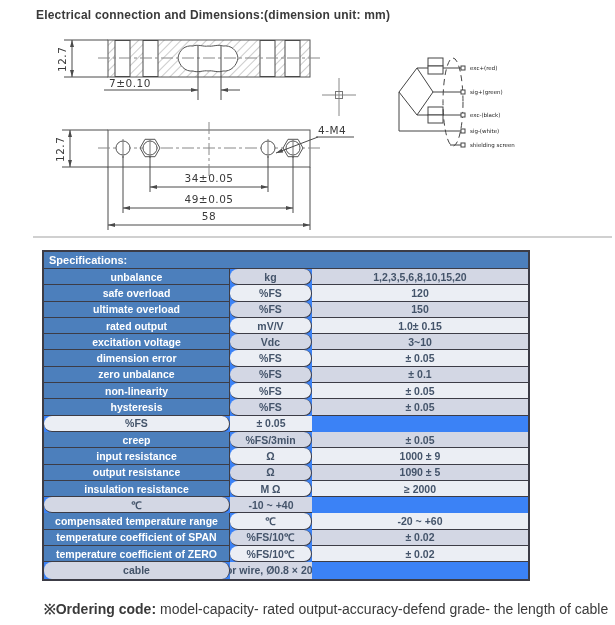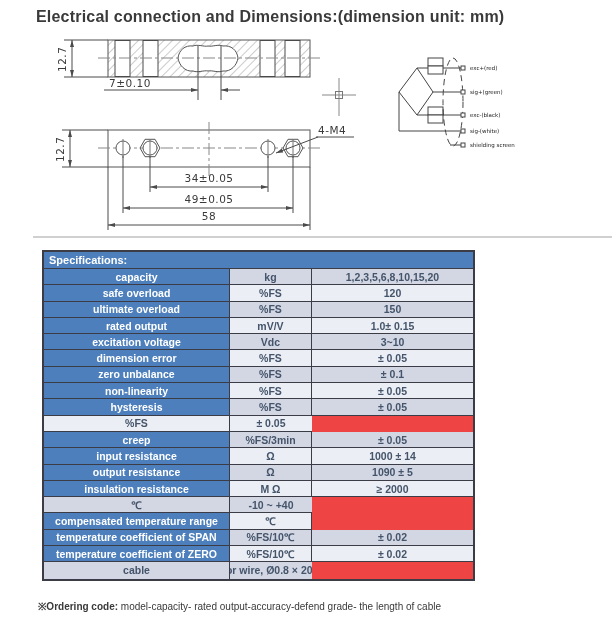--- a/index.html
+++ b/index.html
@@ -1,51 +1,51 @@
 <!DOCTYPE html>
 <html><head>
 <meta charset="utf-8">
 <style>
   * { box-sizing: border-box; margin: 0; padding: 0; }
   html,body { width: 615px; height: 625px; background: #fff; }
   body { position: relative; font-family: "Liberation Sans", sans-serif; overflow: hidden; }
 
   .title {
     position: absolute; left: 36px; top: 8px;
-    font-size: 16px; font-weight: bold; color: #3a3a3a; letter-spacing: .2px;
+    font-size: 12px; font-weight: bold; color: #3a3a3a; letter-spacing: .2px;
   }
 
   svg.drawing { position: absolute; left: 0; top: 0; }
   svg text { font-family: "DejaVu Sans", sans-serif; fill: #3a3a3a; }
   .dimtxt { font-size: 10.5px; letter-spacing: .5px; }
   .wiretxt { font-size: 5.5px; fill: #222; letter-spacing: 0; }
 
   .spec {
-    position: absolute; left: 42px; top: 250px; width: 433px;
-    border: 2px solid #3c3c46; background: #ef4444;
+    position: absolute; left: 42px; top: 250px; width: 488px;
+    border: 2px solid #3c3c46; background: #3b82f6;
   }
   .spec-header {
     background: #4c7fbc; color: #fff; font-weight: bold; font-size: 11px;
     height: 17px; line-height: 16px; padding-left: 5px;
     border-bottom: 1px solid #3c3c46;
   }
   .srow { display: grid; grid-template-columns: 186px 82px 1fr; height: 16.3px; }
   .cell {
     display: flex; align-items: center; justify-content: center;
     font-size: 10.5px; font-weight: bold; border-bottom: 1px solid #3c3c46;
     white-space: nowrap; overflow: hidden;
   }
   .cell.label { background: #4c7fbc; color: #fff; border-right: 1px solid #3c3c46; }
-  .cell.unit  { border-right: 1px solid #3c3c46; color: #44546a; }
+  .cell.unit  { border-right: 1px solid #3c3c46; color: #44546a; border-radius: 8px; }
   .cell.value { color: #44546a; }
   .srow:nth-child(odd)  .unit, .srow:nth-child(odd)  .value { background: #d3d7e4; }
   .srow:nth-child(even) .unit, .srow:nth-child(even) .value { background: #ebeef4; }
   .srow:last-child .cell { border-bottom: none; }
 
-  .footer { position: absolute; left: 38px; top: 599px; font-size: 10px; color: #3a3a3a; }
+  .footer { position: absolute; left: 44px; top: 599px; font-size: 14px; color: #3a3a3a; }
   .footer .b { font-weight: bold; }
 </style>
 </head>
 <body>
 
 <div class="title">Electrical connection and Dimensions:(dimension unit: mm)</div>
 
 <svg class="drawing" width="615" height="245" viewBox="0 0 615 245">
   <defs>
     <pattern id="hatch" width="6" height="6" patternUnits="userSpaceOnUse" patternTransform="rotate(45)">
@@ -166,21 +166,21 @@
     <text class="wiretxt" x="470" y="147">shielding screen</text>
   </g>
 
   <line x1="33" y1="237" x2="612" y2="237" stroke="#c0c0c0" stroke-width="1.5"></line>
 </svg>
 
 <div class="spec">
   <div class="spec-header">Specifications:</div>
   <div>
       <div class="srow">
-        <div class="cell label">capacity</div>
+        <div class="cell label">unbalance</div>
         <div class="cell unit">kg</div>
         <div class="cell value">1,2,3,5,6,8,10,15,20</div>
       </div>
       <div class="srow">
         <div class="cell label">safe overload</div>
         <div class="cell unit">%FS</div>
         <div class="cell value">120</div>
       </div>
       <div class="srow">
         <div class="cell label">ultimate overload</div>
@@ -222,39 +222,40 @@
         <div class="cell value">± 0.05</div>
       </div>
       <div class="srow">
         <div class="cell label">creep</div>
         <div class="cell unit">%FS/3min</div>
         <div class="cell value">± 0.05</div>
       </div>
       <div class="srow">
         <div class="cell label">input resistance</div>
         <div class="cell unit">Ω</div>
-        <div class="cell value">1000 ± 14</div>
+        <div class="cell value">1000 ± 9</div>
       </div>
       <div class="srow">
         <div class="cell label">output resistance</div>
         <div class="cell unit">Ω</div>
         <div class="cell value">1090 ± 5</div>
       </div>
       <div class="srow">
         <div class="cell label">insulation resistance</div>
         <div class="cell unit">M Ω</div>
         <div class="cell value">≥ 2000</div>
       </div>
       <div class="srow">
         <div class="cell unit">℃</div>
         <div class="cell value">-10 ~ +40</div>
       </div>
       <div class="srow">
         <div class="cell label">compensated temperature range</div>
         <div class="cell unit">℃</div>
+        <div class="cell value">-20 ~ +60</div>
       </div>
       <div class="srow">
         <div class="cell label">temperature coefficient of SPAN</div>
         <div class="cell unit">%FS/10℃</div>
         <div class="cell value">± 0.02</div>
       </div>
       <div class="srow">
         <div class="cell label">temperature coefficient of ZERO</div>
         <div class="cell unit">%FS/10℃</div>
         <div class="cell value">± 0.02</div>

